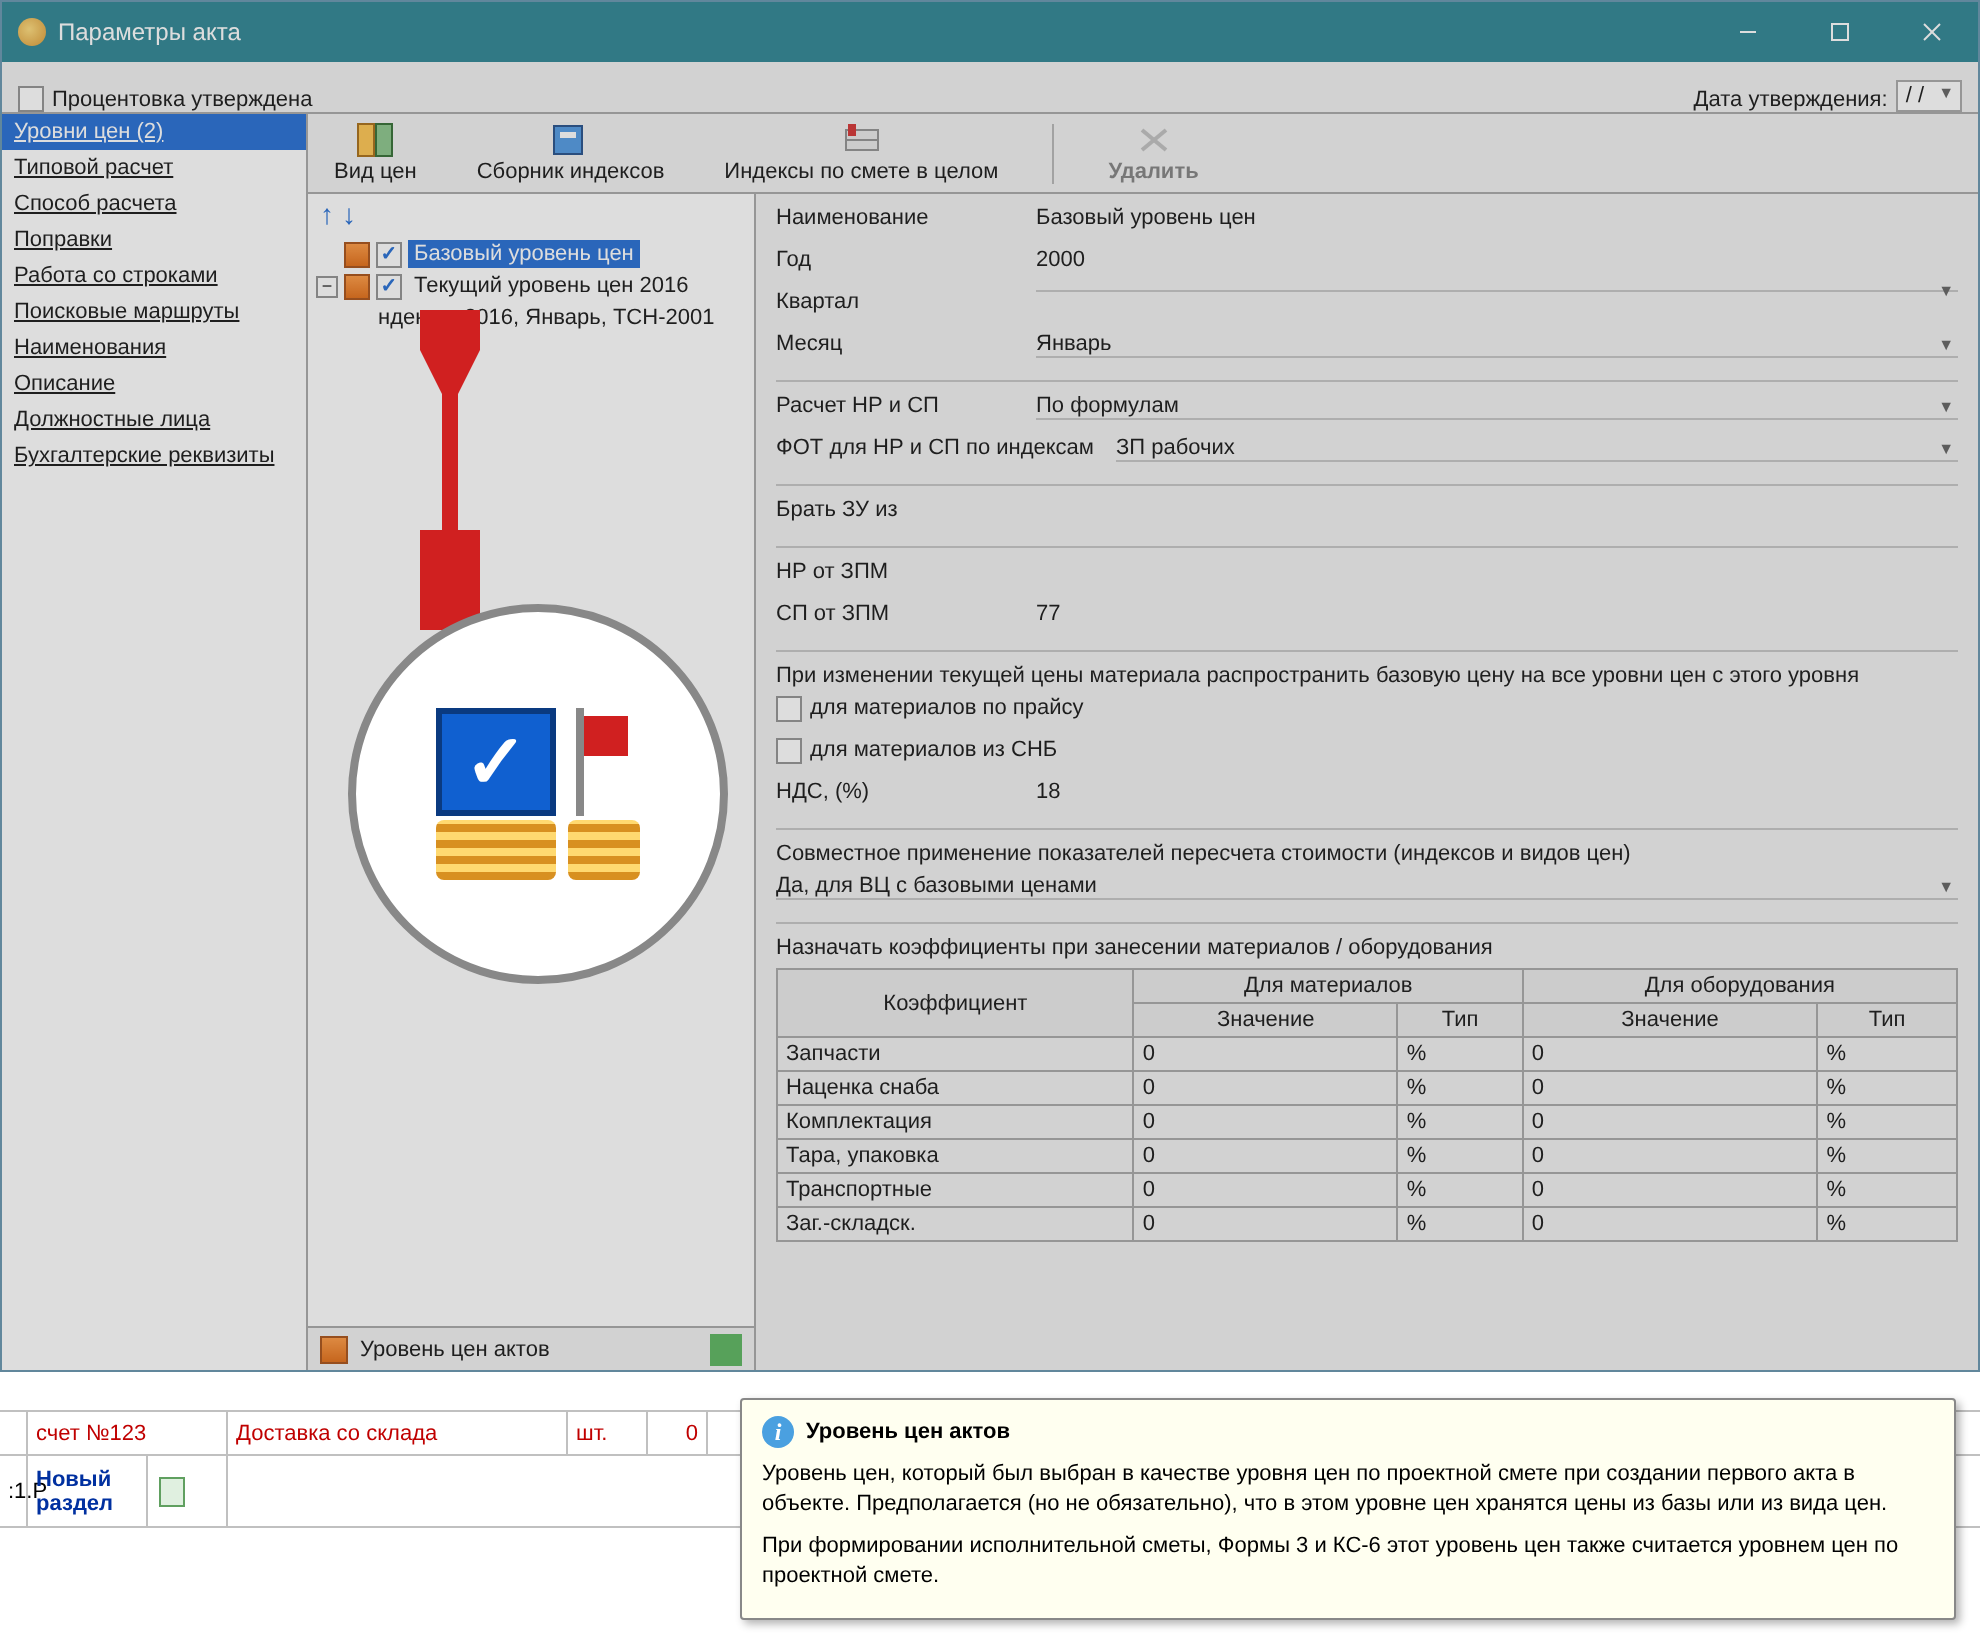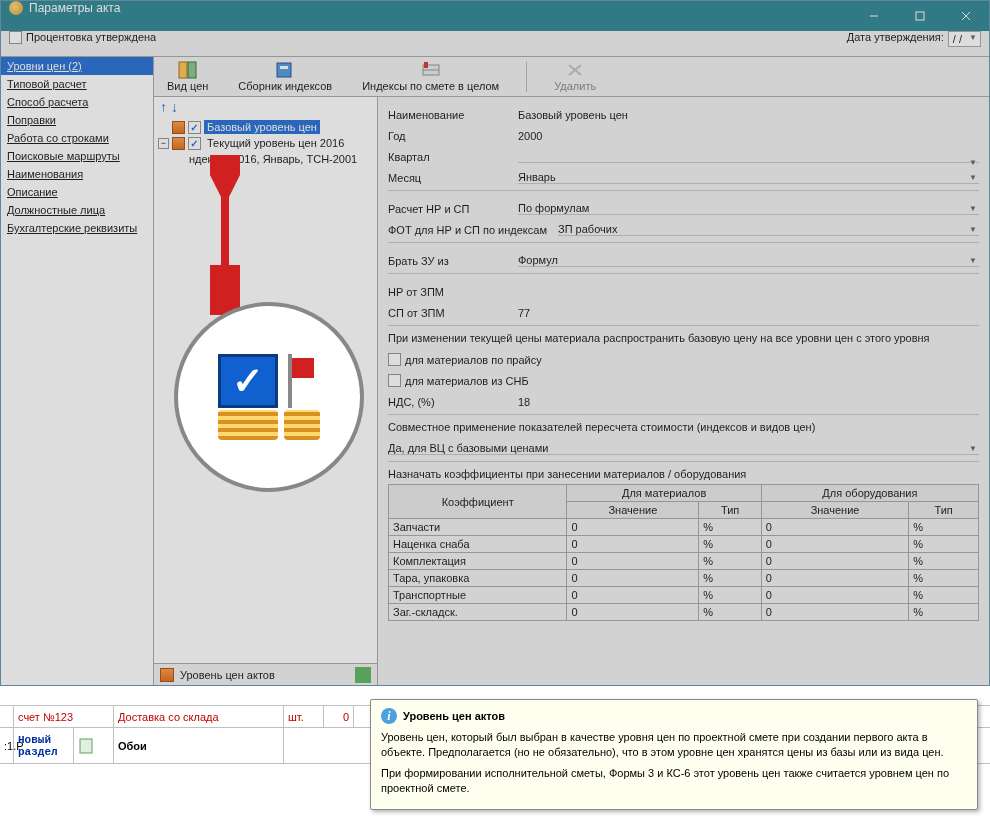--- a/index.html
+++ b/index.html
@@ -1,54 +1,54 @@
 <!DOCTYPE html>
 <html><head>
 <meta charset="utf-8">
 <style>
 * { box-sizing: border-box; margin: 0; padding: 0; font-family: Tahoma, sans-serif; font-size: 11px; }
 body { width: 990px; height: 822px; background: #cccccc; position: relative; overflow: hidden; }
 .dim-overlay { position: absolute; top: 0; left: 0; width: 100%; height: 686px; background: rgba(120,120,120,0.25); z-index: 50; pointer-events: none; }
 .window { width: 990px; height: 686px; background: #f0f0f0; border: 1px solid #5a8ca8; }
-.titlebar { height: 30px; background: #1a7a8a; color: #fff; display: flex; align-items: flex-start; padding-left: 8px; }
+.titlebar { height: 30px; background: #1a7a8a; color: #fff; display: flex; align-items: center; padding-left: 8px; }
 .titlebar-icon { width: 14px; height: 14px; background: radial-gradient(circle at 40% 40%, #ffd970, #d89020); border-radius: 50%; margin-right: 6px; }
 .titlebar-title { flex: 1; font-size: 12px; }
 .win-btn { width: 46px; height: 30px; display: flex; align-items: center; justify-content: center; color: #fff; }
 .win-btn svg { width: 10px; height: 10px; }
-.topbar { height: 26px; background: #f0f0f0; border-bottom: 1px solid #a0a0a0; display: flex; align-items: flex-start; padding: 0 8px; }
+.topbar { height: 26px; background: #f0f0f0; border-bottom: 1px solid #a0a0a0; display: flex; align-items: flex-end; padding: 0 8px; }
 .topbar .spacer { flex: 1; }
 .chk { width: 13px; height: 13px; border: 1px solid #888; background: #fff; margin-right: 4px; display: inline-block; vertical-align: middle; }
 .date-field { border: 1px solid #a0a0a0; background: #fff; padding: 1px 18px 1px 4px; margin-left: 4px; position: relative; }
 .date-field::after { content: '▼'; position: absolute; right: 3px; top: 1px; font-size: 8px; color: #555; }
 .body-row { display: flex; height: 628px; }
 .sidebar { width: 153px; background: #fff; border-right: 1px solid #a0a0a0; }
 .sidebar-item { padding: 3px 6px; cursor: default; color: #000; font-size: 11px; text-decoration: underline; }
 .sidebar-item.sel { background: #1060d0; color: #fff; }
 .main { flex: 1; display: flex; flex-direction: column; }
 .toolbar { height: 40px; border-bottom: 1px solid #a0a0a0; display: flex; align-items: center; padding: 0 6px; gap: 16px; background: #f0f0f0; }
 .tb-btn { display: flex; flex-direction: column; align-items: center; padding: 2px 6px; border: 1px solid transparent; }
 .tb-icon { width: 20px; height: 18px; margin-bottom: 1px; }
 .tb-sep { width: 1px; height: 30px; background: #b0b0b0; margin: 0 4px; }
 .tb-label { font-size: 11px; }
-.tb-disabled { opacity: 0.5; }
+.tb-disabled { opacity: 0.5; font-weight: bold; }
 .content { flex: 1; display: flex; position: relative; }
 .tree-pane { width: 224px; background: #fff; border-right: 1px solid #a0a0a0; position: relative; }
 .arrow-row { display: flex; gap: 4px; padding: 2px 6px; }
 .arrow-blue { color: #1060d0; font-size: 14px; font-weight: bold; }
 .tree { padding: 2px 4px; }
 .tree-row { display: flex; align-items: center; padding: 1px 0; white-space: nowrap; }
 .tree-exp { width: 11px; height: 11px; border: 1px solid #888; background: #fff; text-align: center; line-height: 9px; font-size: 9px; margin-right: 3px; }
 .tree-ico { width: 13px; height: 13px; margin-right: 3px; display: inline-block; }
 .tree-ico.orange { background: linear-gradient(#ff9030,#e06000); border: 1px solid #a04000; }
 .tree-chk { width: 13px; height: 13px; border: 1px solid #888; background: #fff; margin-right: 3px; display: inline-flex; align-items: center; justify-content: center; }
 .tree-chk::after { content: '✓'; color: #1060d0; font-size: 10px; font-weight: bold; }
 .tree-label { padding: 1px 3px; }
 .tree-label.sel { background: #1060d0; color: #fff; }
 .prop-pane { flex: 1; background: #f0f0f0; padding: 6px 10px; overflow: auto; }
-.prop-row { display: flex; align-items: flex-end; margin-bottom: 3px; min-height: 18px; }
+.prop-row { display: flex; align-items: flex-start; margin-bottom: 3px; min-height: 18px; }
 .prop-label { width: 130px; font-size: 11px; }
 .prop-val { flex: 1; font-size: 11px; }
 .prop-dd { flex: 1; display: flex; align-items: center; border-bottom: 1px solid #c0c0c0; position: relative; padding-right: 14px; }
 .prop-dd::after { content: '▼'; position: absolute; right: 2px; font-size: 8px; color: #555; }
 .sep-line { border-top: 1px solid #c0c0c0; margin: 6px 0; }
 .heading { font-size: 11px; margin: 6px 0 4px; }
 .ktable { width: 100%; border-collapse: collapse; margin-top: 3px; }
 .ktable th, .ktable td { border: 1px solid #a0a0a0; padding: 2px 4px; font-size: 11px; font-weight: normal; background: #f0f0f0; text-align: left; }
 .ktable th { background: #e8e8e8; text-align: center; }
 .ktable td.num { text-align: left; }
@@ -65,21 +65,21 @@
 .flag::after { content: ''; position: absolute; left: 4px; top: 4px; width: 22px; height: 20px; background: #d02020; }
 .coins { width: 60px; height: 30px; background: repeating-linear-gradient(0deg,#d89020 0,#d89020 4px,#ffd970 4px,#ffd970 8px); border-radius: 4px; margin-top: 2px; }
 
 .red-arrow { position: absolute; z-index: 60; top: 155px; left: 210px; width: 30px; height: 160px; }
 
 .bottom-grid { position: absolute; top: 686px; left: 0; width: 990px; height: 136px; background: #fff; }
 .grid-row { display: flex; align-items: center; border-bottom: 1px solid #c0c0c0; }
 .grid-row.h20 { height: 20px; }
 .grid-cell { padding: 2px 4px; border-right: 1px solid #c0c0c0; font-size: 11px; height: 100%; display: flex; align-items: center; }
 .red-text { color: #c00000; }
-.blue-text { color: #0030a0; font-weight: bold; font-family: Liberation Mono, monospace; }
+.blue-text { color: #0030a0; font-weight: bold; }
 
 .tooltip { position: absolute; z-index: 70; top: 699px; left: 370px; width: 608px; background: #fffff0; border: 1px solid #888; padding: 8px 10px; border-radius: 2px; box-shadow: 2px 2px 4px rgba(0,0,0,0.3); }
 .tooltip-title { display: flex; align-items: center; gap: 6px; font-weight: bold; margin-bottom: 6px; }
 .tooltip-title .info-ico { width: 16px; height: 16px; border-radius: 50%; background: #4aa0e0; color: #fff; display: flex; align-items: center; justify-content: center; font-style: italic; font-family: serif; font-size: 12px; }
 .tooltip p { margin-bottom: 6px; line-height: 1.35; }
 </style>
 </head>
 <body>
 
 <div class="window">
@@ -217,23 +217,20 @@
             </div>
           <div class="prop-row">
               <div class="prop-label" style="width:170px">ФОТ для НР и СП по индексам</div>
               <div class="prop-dd">
                 <span>ЗП рабочих</span>
               </div>
             </div>
           <div class="sep-line"></div>
           <div class="prop-row">
               <div class="prop-label">Брать ЗУ из</div>
-              <div class="prop-dd">
-                <span>Формул</span>
-              </div>
             </div>
           <div class="sep-line"></div>
           <div class="prop-row">
               <div class="prop-label">НР от ЗПМ</div>
             </div>
           <div class="prop-row">
               <div class="prop-label">СП от ЗПМ</div>
               <div class="prop-val">77</div>
             </div>
           <div class="sep-line"></div>
@@ -356,21 +353,20 @@
     <div class="grid-cell red-text" style="width:30px;justify-content:flex-end">0</div>
   </div>
   <div class="grid-row" style="height:36px">
     <div class="grid-cell" style="width:14px">:1.Р</div>
     <div class="grid-cell blue-text" style="width:60px">Новый раздел</div>
     <div class="grid-cell" style="width:40px">
         <svg width="16" height="16">
           <rect x="2" y="1" width="12" height="14" fill="#e0f0e0" stroke="#60a060"></rect>
         </svg>
       </div>
-    <div class="grid-cell" style="width:170px;font-weight:bold">Обои</div>
   </div>
 </div>
 
 <div class="tooltip">
   <div class="tooltip-title">
       <span class="info-ico">i</span>
       <span>Уровень цен актов</span>
     </div>
   <p>Уровень цен, который был выбран в качестве уровня цен по проектной смете при создании первого акта в объекте. Предполагается (но не обязательно), что в этом уровне цен хранятся цены из базы или из вида цен.</p>
   <p>При формировании исполнительной сметы, Формы 3 и КС-6 этот уровень цен также считается уровнем цен по проектной смете.</p>

